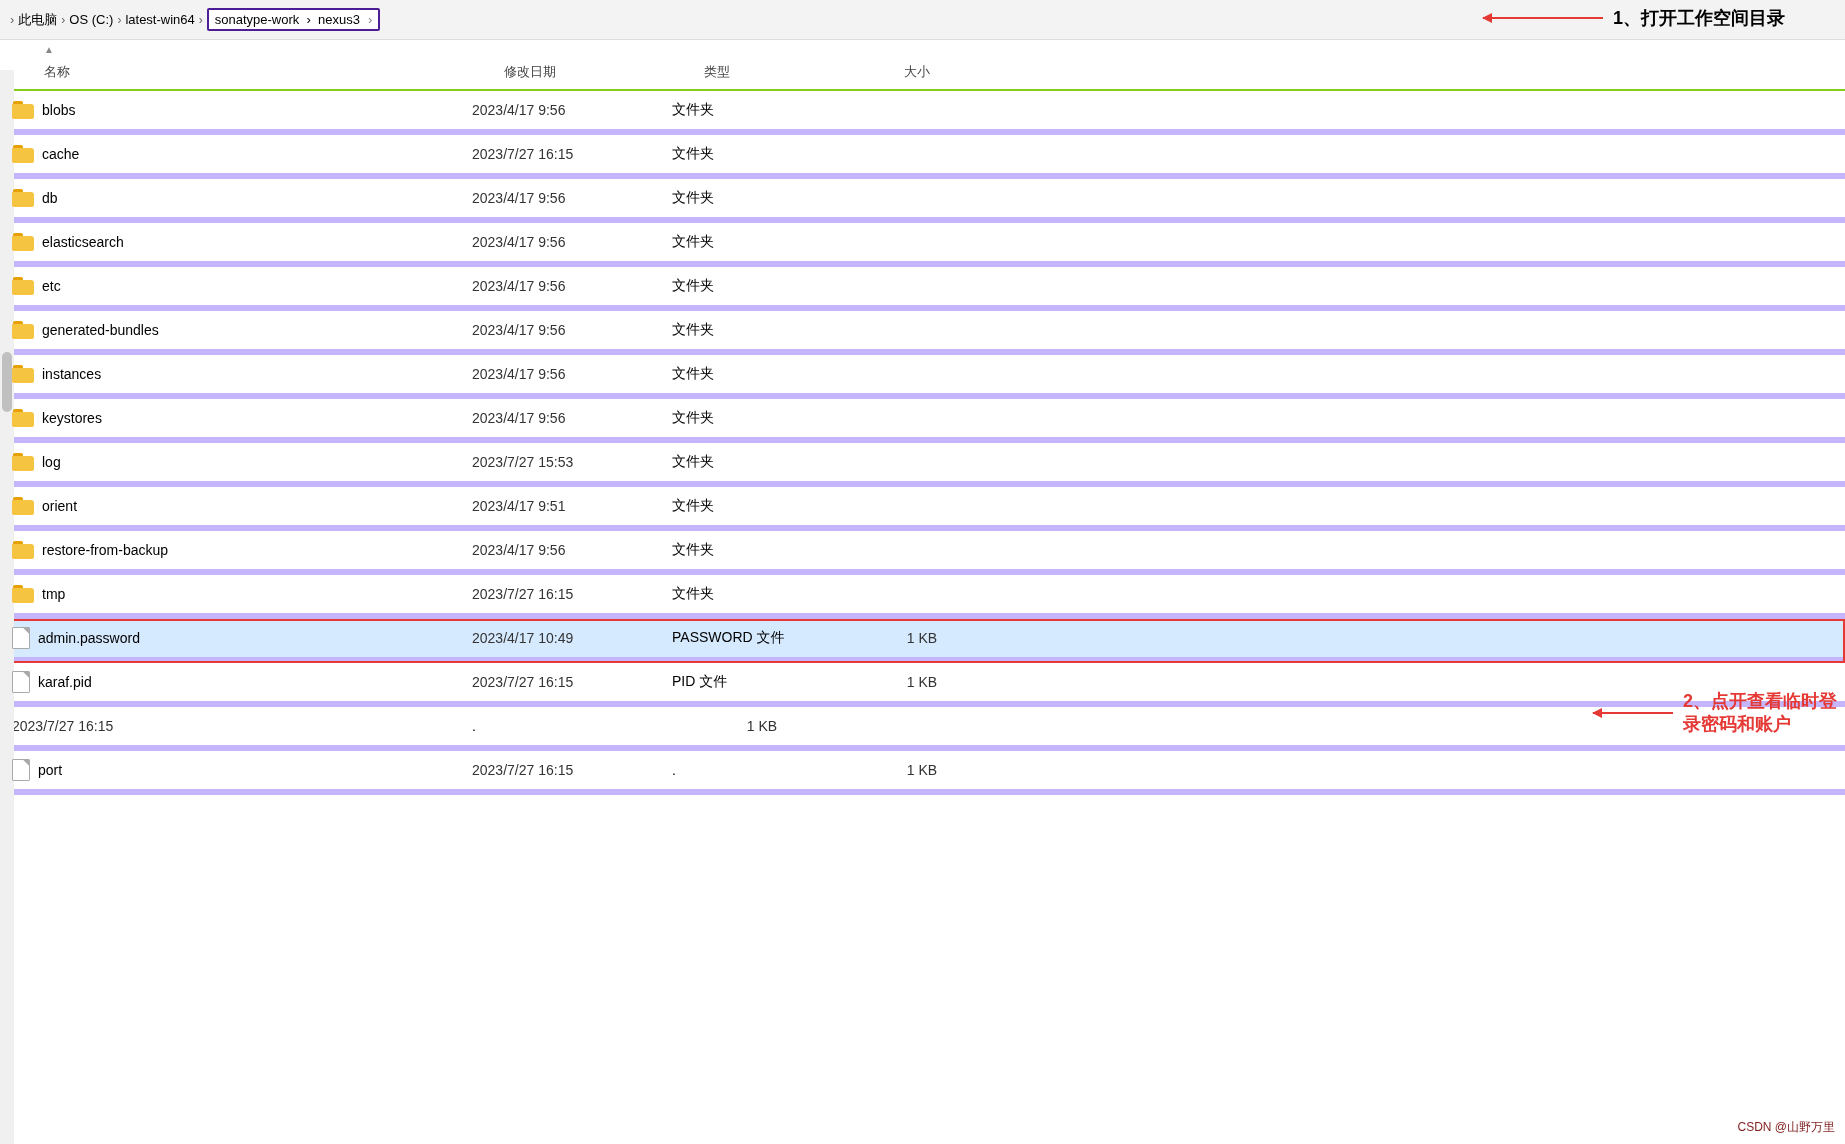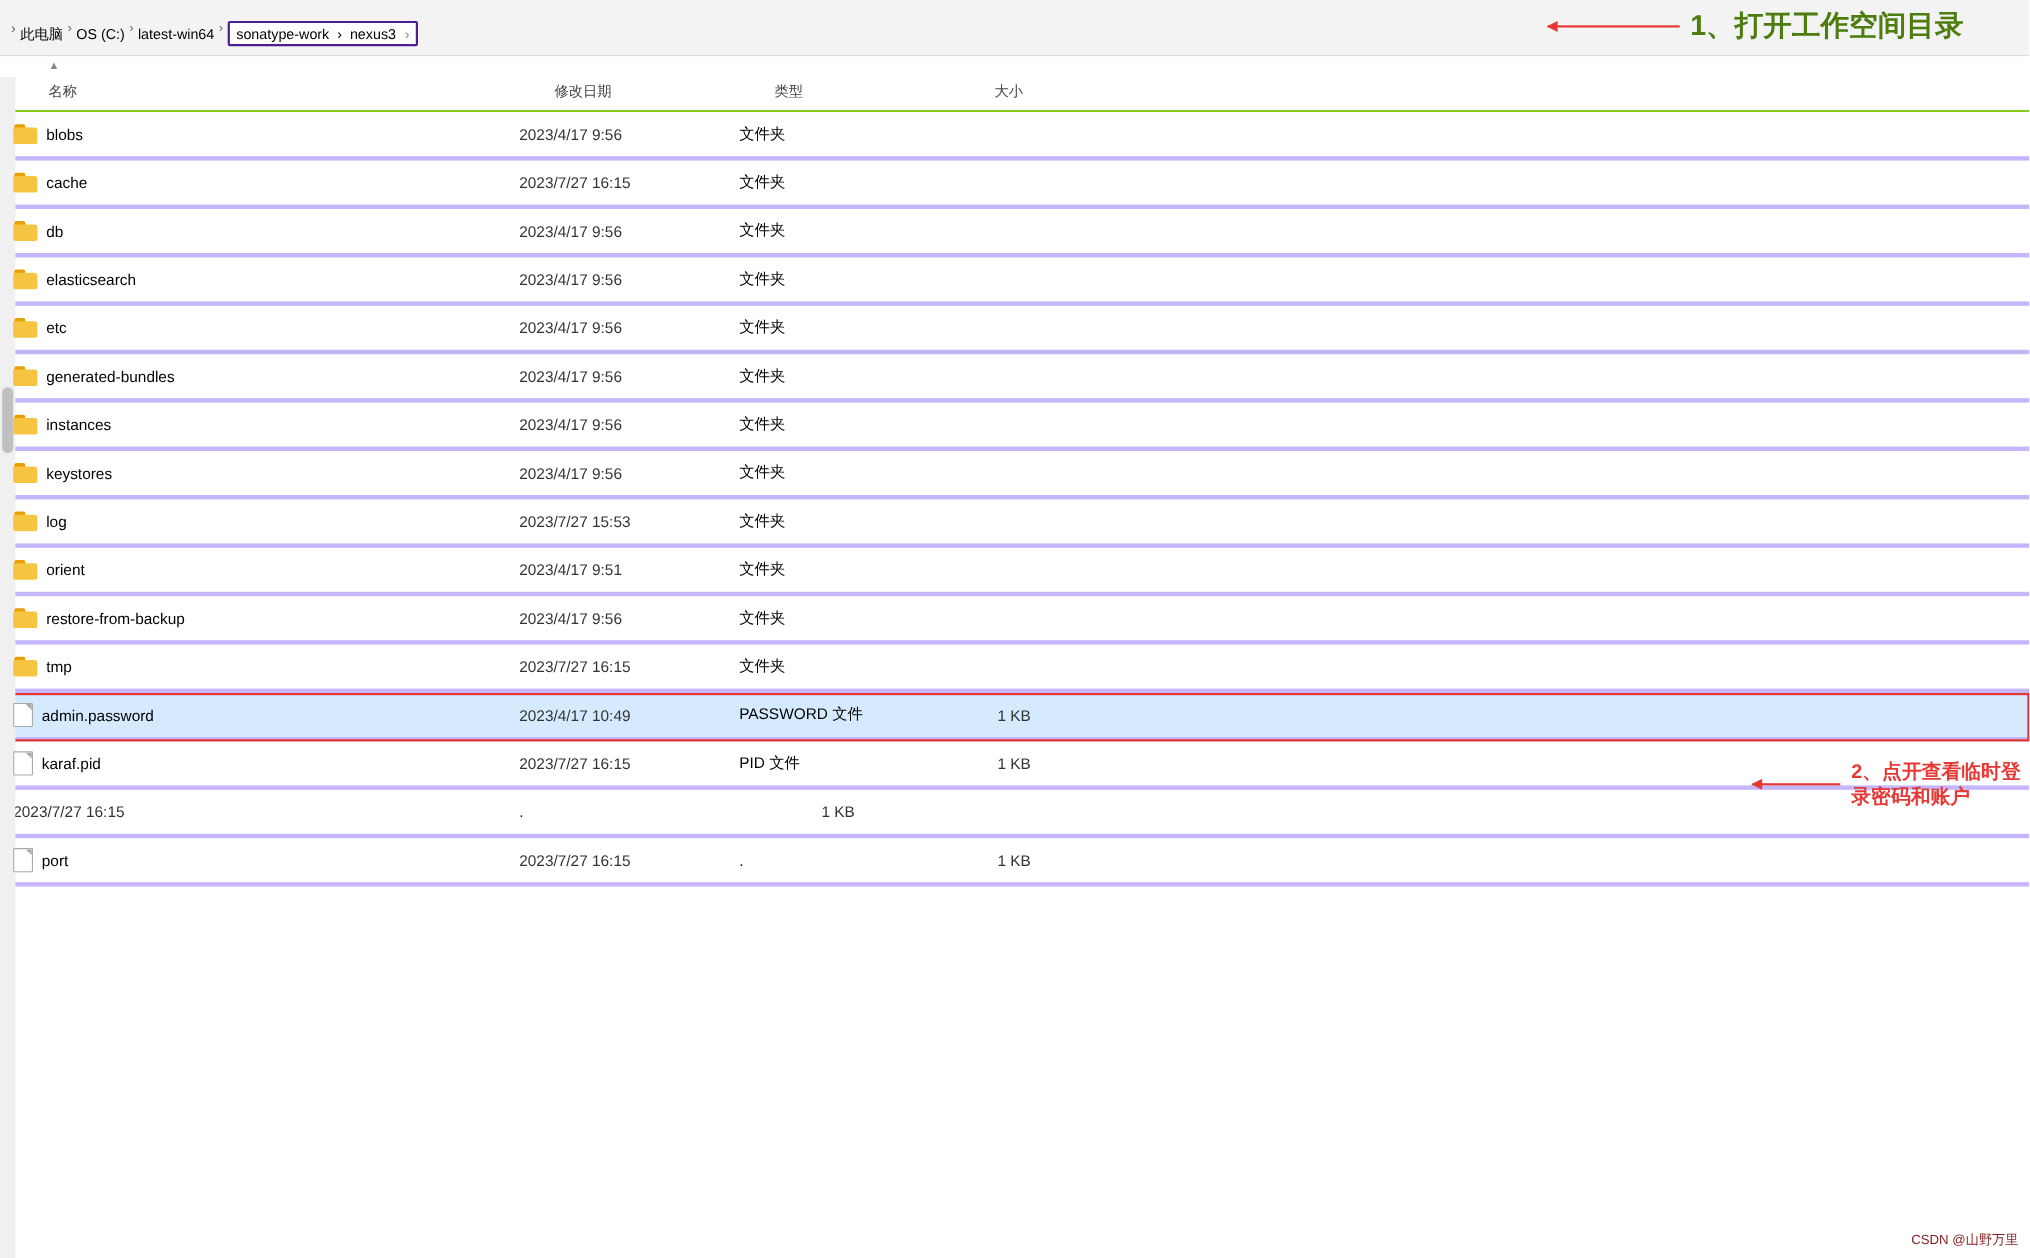--- a/index.html
+++ b/index.html
@@ -22,21 +22,20 @@
       background: #f3f3f3;
       border-bottom: 1px solid #ddd;
       gap: 4px;
       font-size: 13px;
     }
     .address-bar .breadcrumb-item {
       color: #000;
       display: flex;
       align-items: center;
       gap: 4px;
-      margin-top: 11px;
     }
     .address-bar .breadcrumb-sep {
       color: #666;
       font-size: 12px;
     }
     .address-bar .breadcrumb-highlight {
       border: 2px solid #4c1d95;
       padding: 2px 6px;
       border-radius: 2px;
       background: #fff;
@@ -61,22 +60,22 @@
     .annotation-1 .arrow-line::before {
       content: '';
       position: absolute;
       left: -1px;
       top: -4px;
       border-right: 10px solid #e53935;
       border-top: 5px solid transparent;
       border-bottom: 5px solid transparent;
     }
     .annotation-1 .text {
-      font-size: 26px;
-      color: #4d7c0f;
+      font-size: 18px;
+      color: #000000;
       font-weight: bold;
       white-space: nowrap;
     }
 
     
     .col-headers {
       display: grid;
       grid-template-columns: 460px 200px 200px 120px 1fr;
       padding: 8px 10px 8px 44px;
       border-bottom: 2px solid #84cc16;
@@ -90,21 +89,21 @@
 
     
     .file-list {
       background: #fff;
     }
     .file-row {
       display: grid;
       grid-template-columns: 460px 200px 200px 120px 1fr;
       padding: 6px 10px 6px 12px;
       align-items: center;
-      border-bottom: 4px solid #c4b5fd;
+      border-bottom: 6px solid #c4b5fd;
       min-height: 44px;
     }
 
     .file-name-cell {
       display: flex;
       align-items: center;
       gap: 8px;
     }
 
     

